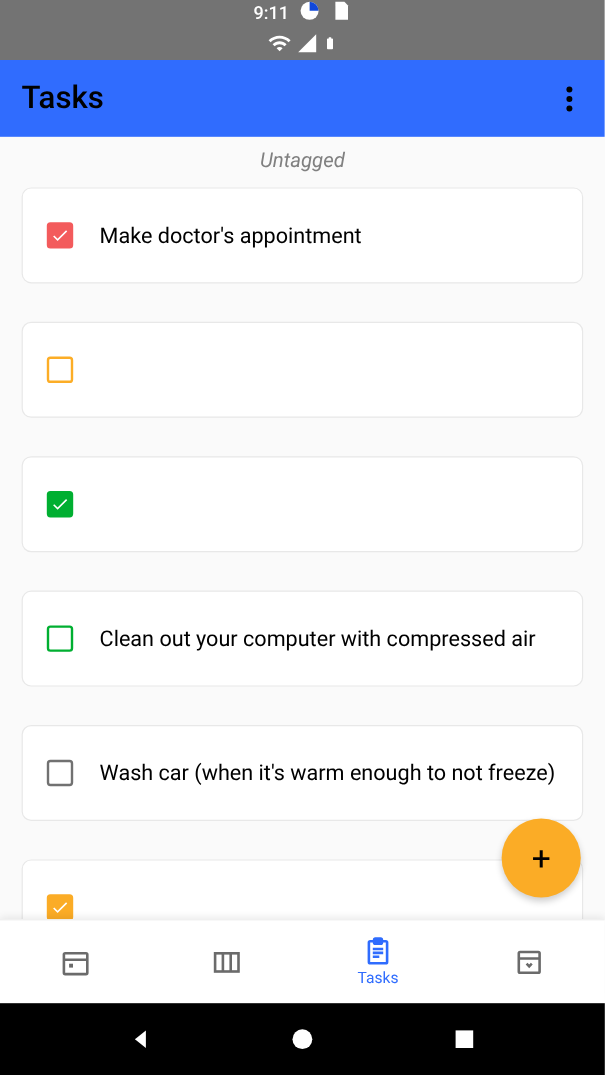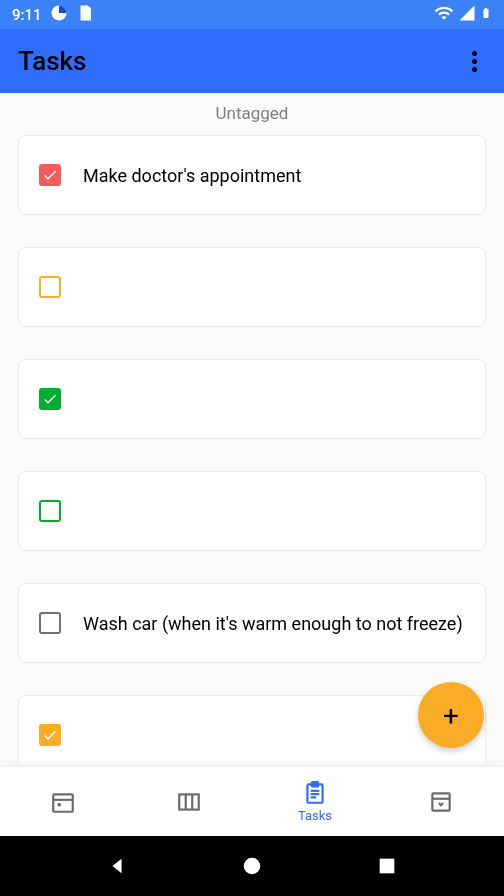--- a/index.html
+++ b/index.html
@@ -5,29 +5,30 @@
 * { margin: 0; padding: 0; box-sizing: border-box; }
 body {
   width: 504px;
   height: 896px;
   font-family: -apple-system, BlinkMacSystemFont, 'Segoe UI', Roboto, sans-serif;
   background: #ffffff;
   overflow: hidden;
   position: relative;
 }
 .status-bar {
-  height: 29px;
-  background: #3b82f6;
+  height: 50px;
+  background: #737373;
   color: #fff;
   display: flex;
   align-items: center;
   justify-content: space-between;
   padding: 0 12px;
   font-size: 15px;
   font-weight: 500;
+  flex-direction: column;
 }
 .status-left { display: flex; align-items: center; gap: 8px; }
 .status-right { display: flex; align-items: center; gap: 4px; }
 .app-header {
   height: 64px;
   background: #306cfe;
   display: flex;
   align-items: center;
   justify-content: space-between;
   padding: 0 18px;
@@ -43,20 +44,21 @@
 .content {
   height: calc(896px - 33px - 64px - 70px - 60px);
   overflow-y: auto;
   background: #fafafa;
 }
 .section-header {
   text-align: center;
   color: #808080;
   font-size: 17px;
   padding: 10px 0 6px;
+  font-style: italic;
 }
 .task-card {
   background: #fff;
   margin: 6px 18px 32px;
   border-radius: 8px;
   border: 1px solid #e8e8e8;
   padding: 28px 20px;
   display: flex;
   align-items: center;
   gap: 22px;
@@ -189,20 +191,21 @@
   <div class="task-card">
     <div class="checkbox checked-green">
       <svg viewBox="0 0 24 24">
           <path fill="#fff" d="M9 16.17L4.83 12l-1.42 1.41L9 19 21 7l-1.41-1.41z"></path>
         </svg>
     </div>
   </div>
 
   <div class="task-card">
     <div class="checkbox unchecked-green"></div>
+    <div class="task-text">Clean out your computer with compressed air</div>
   </div>
 
   <div class="task-card">
     <div class="checkbox unchecked-gray"></div>
     <div class="task-text">Wash car (when it's warm enough to not freeze)</div>
   </div>
 
 
   <div class="task-card">
     <div class="checkbox checked-orange">

